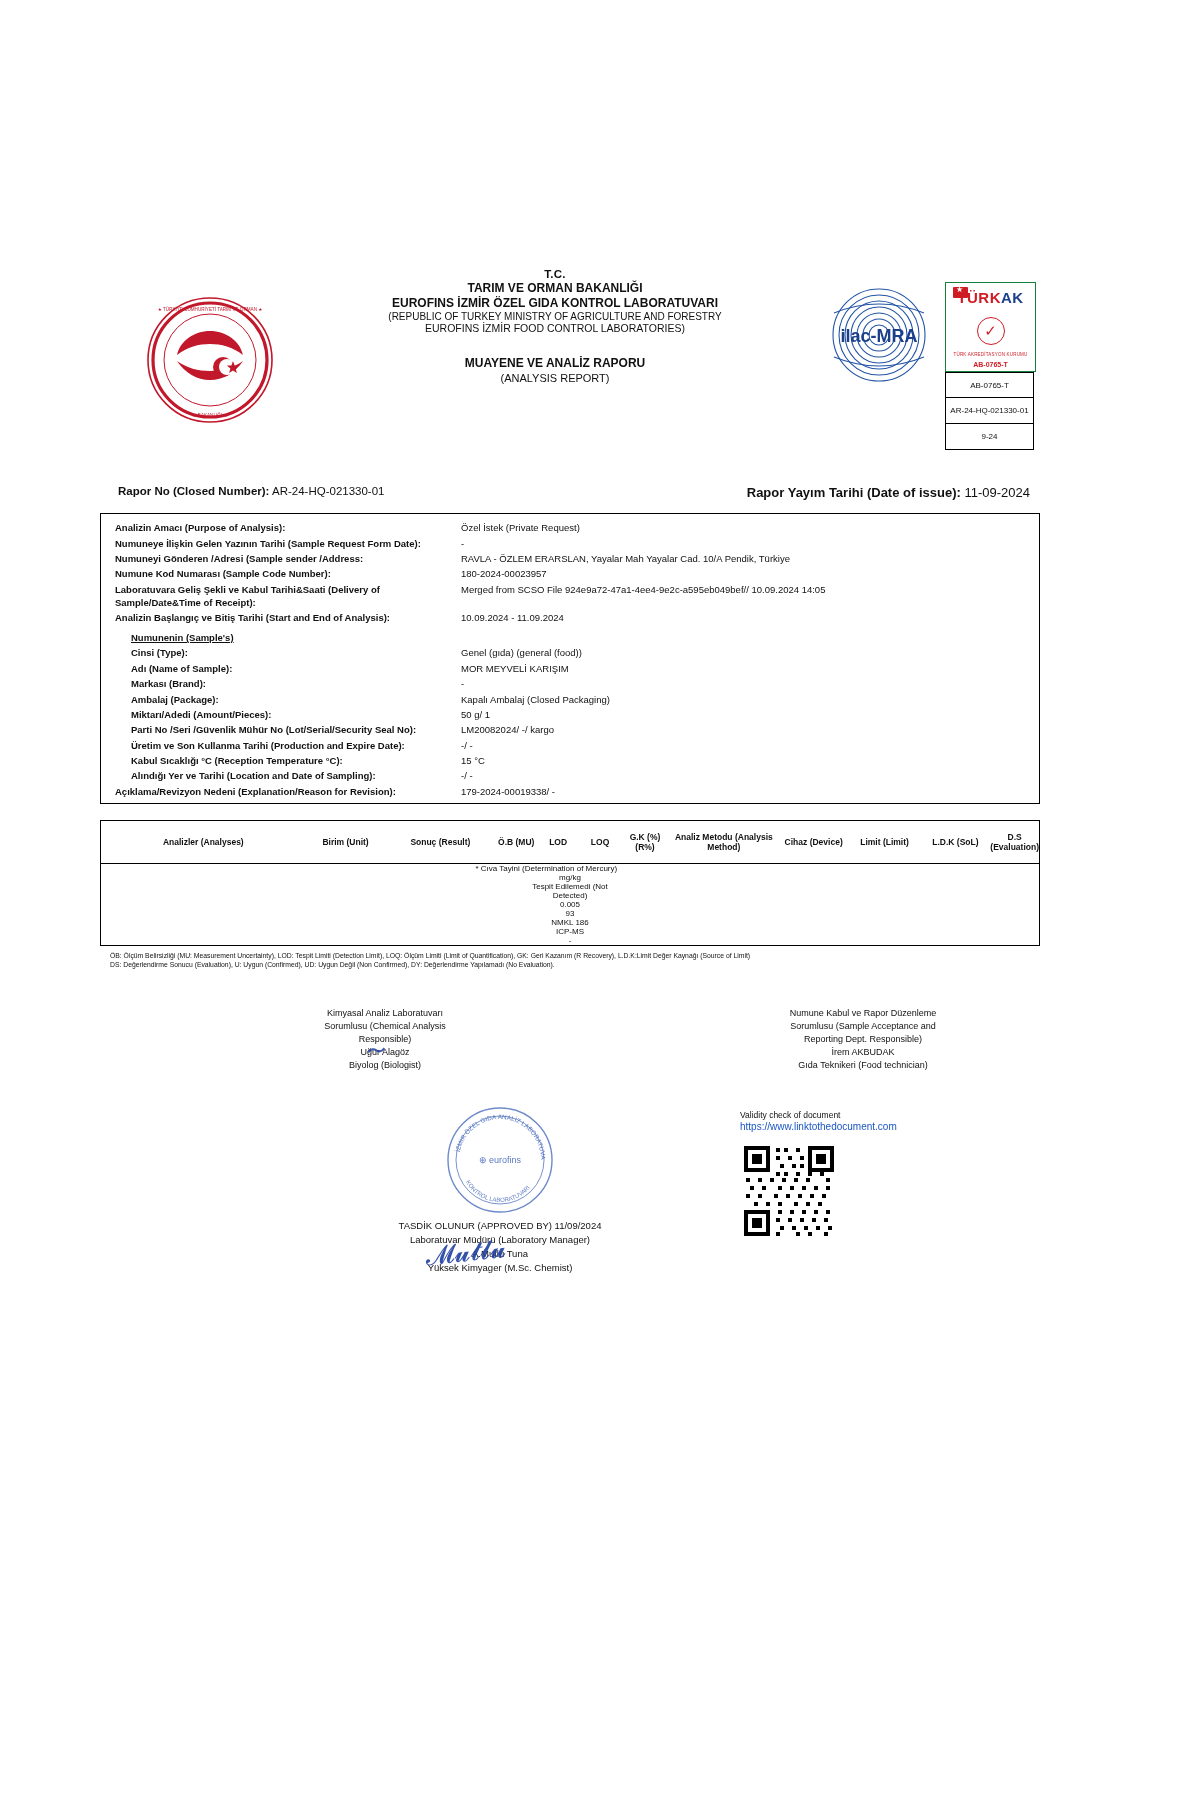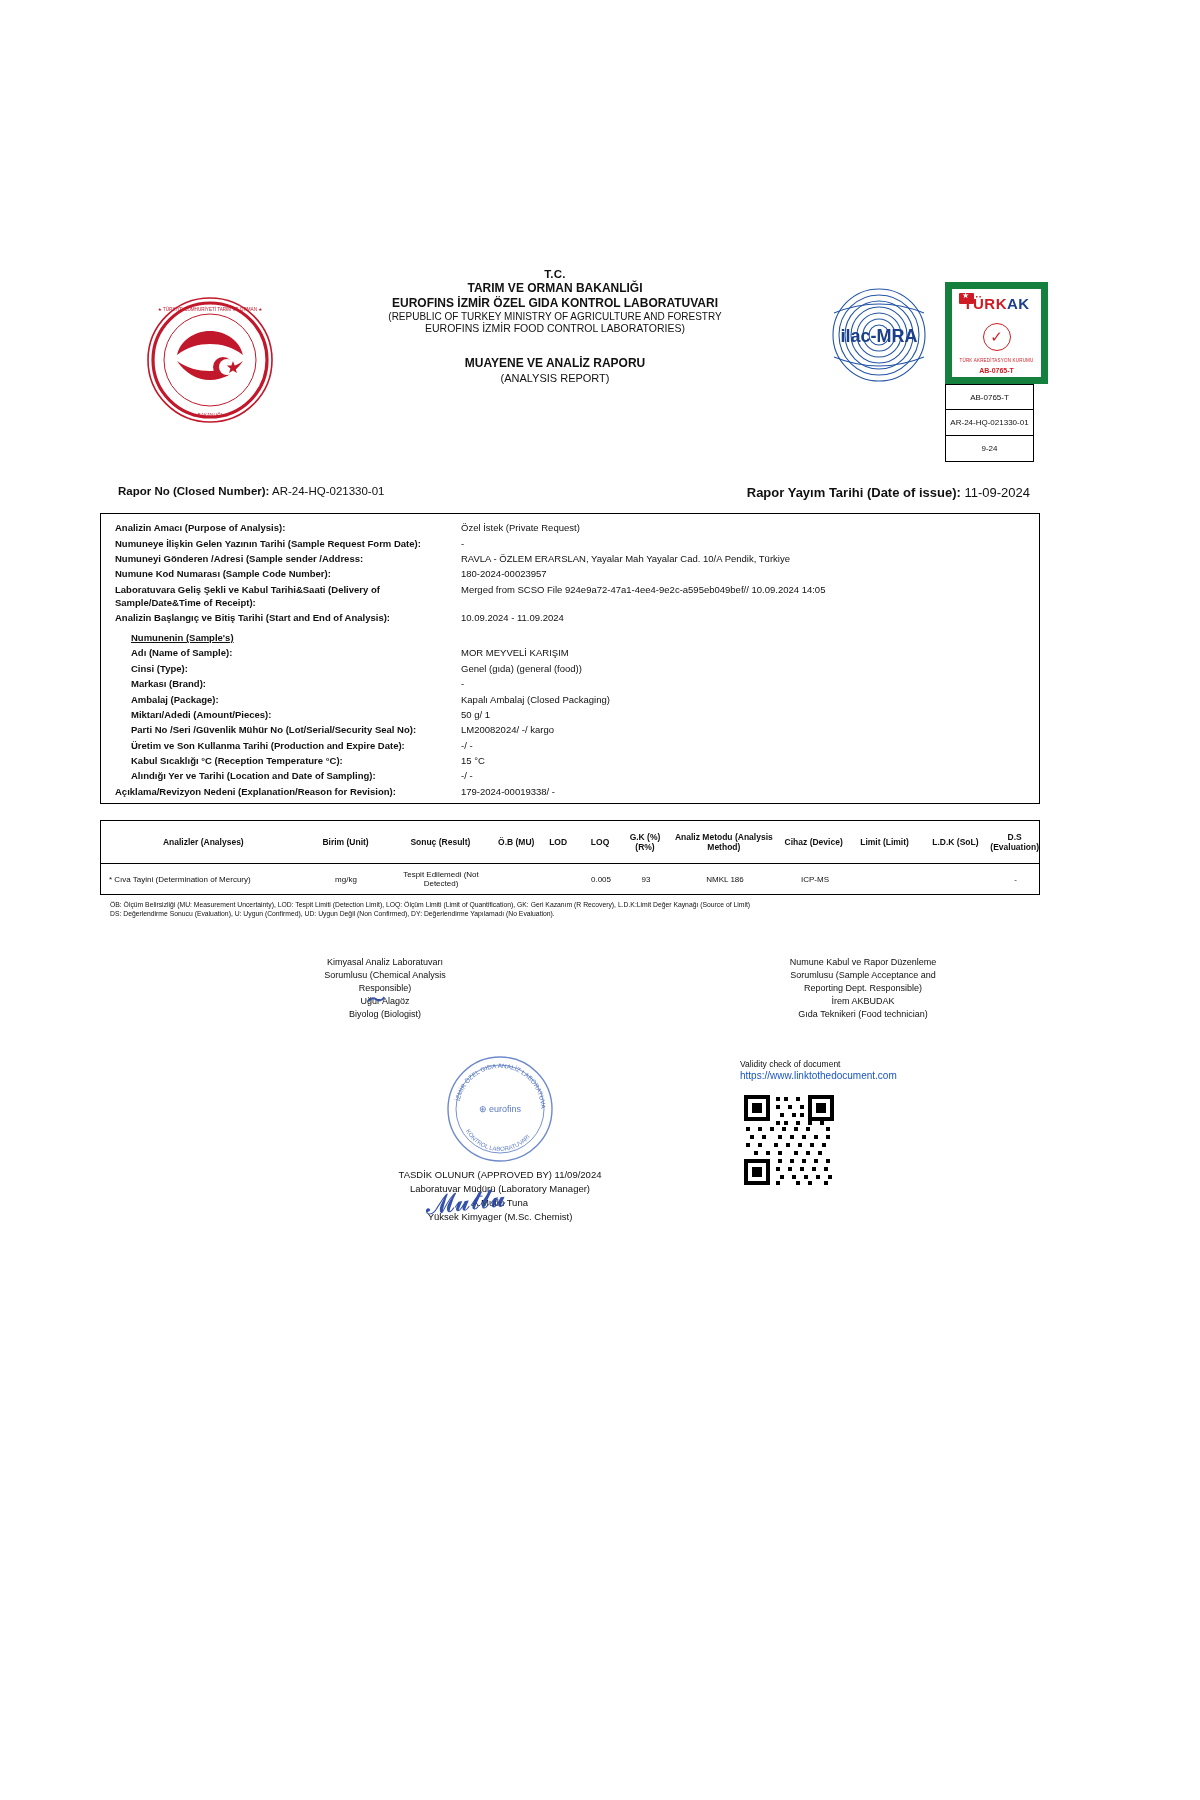--- a/index.html
+++ b/index.html
@@ -39,21 +39,21 @@
   .head-text .rap{font-size:12px;font-weight:bold;margin-top:22px;}
   .head-text .rap2{font-size:11px;margin-top:2px;}
 
   .ilac{
     position:absolute;left:720px;top:25px;width:118px;height:105px;
   }
   .turkak{
     position:absolute;left:845px;top:22px;width:93px;
   }
   .turkak-box{
-    border:7px solid #15803d;
+    border:1px solid #15803d;
     width:89px;height:88px;
     position:relative;background:#fff;
   }
   .turkak-word{
     position:absolute;top:6px;left:0;width:100%;text-align:center;
     font-size:15px;font-weight:bold;letter-spacing:.5px;
   }
   .turkak-word .tk{color:#cf1c24;}
   .turkak-word .ak{color:#1b3f8b;}
   .tk-flag{
@@ -128,20 +128,21 @@
     text-align:center;
     min-height:42px;
     align-items:center;
   }
   .rt-row{
     display:flex;
     font-size:8px;
     text-align:center;
     min-height:30px;
     align-items:center;
+    flex-direction:column;
   }
   .c1{width:205px;text-align:left;padding-left:8px;box-sizing:border-box;}
   .c2{width:80px;}
   .c3{width:110px;}
   .c4{width:42px;}
   .c5{width:42px;}
   .c6{width:42px;}
   .c7{width:48px;}
   .c8{width:110px;}
   .c9{width:70px;}
@@ -299,26 +300,26 @@
       <div class="ivalue">Merged from SCSO File 924e9a72-47a1-4ee4-9e2c-a595eb049bef// 10.09.2024 14:05</div>
     </div>
     <div class="irow">
       <div class="ilabel">Analizin Başlangıç ve Bitiş Tarihi (Start and End of Analysis):</div>
       <div class="ivalue">10.09.2024 - 11.09.2024</div>
     </div>
 
     <div class="subhead">Numunenin (Sample's)</div>
 
     <div class="irow indent">
+      <div class="ilabel">Cinsi (Type):</div>
+      <div class="ivalue">Genel (gıda) (general (food))</div>
+    </div>
+    <div class="irow indent">
       <div class="ilabel">Adı (Name of Sample):</div>
       <div class="ivalue">MOR MEYVELİ KARIŞIM</div>
-    </div>
-    <div class="irow indent">
-      <div class="ilabel">Cinsi (Type):</div>
-      <div class="ivalue">Genel (gıda) (general (food))</div>
     </div>
     <div class="irow indent">
       <div class="ilabel">Markası (Brand):</div>
       <div class="ivalue">-</div>
     </div>
     <div class="irow indent">
       <div class="ilabel">Ambalaj (Package):</div>
       <div class="ivalue">Kapalı Ambalaj (Closed Packaging)</div>
     </div>
     <div class="irow indent">

